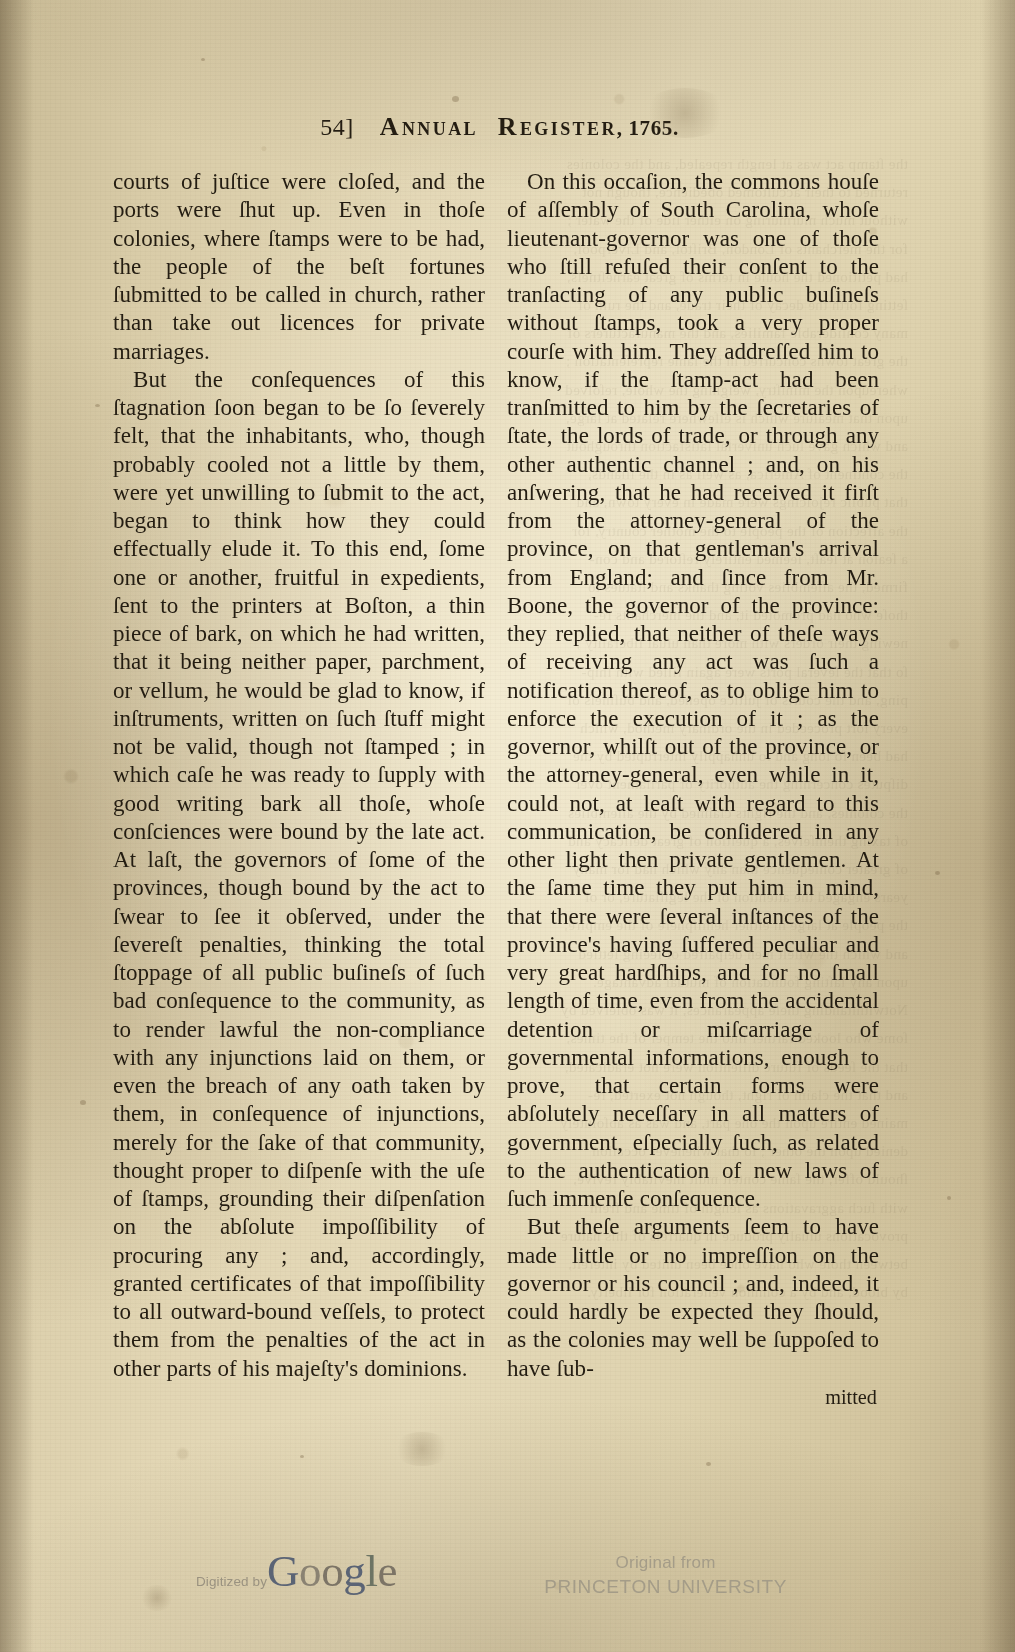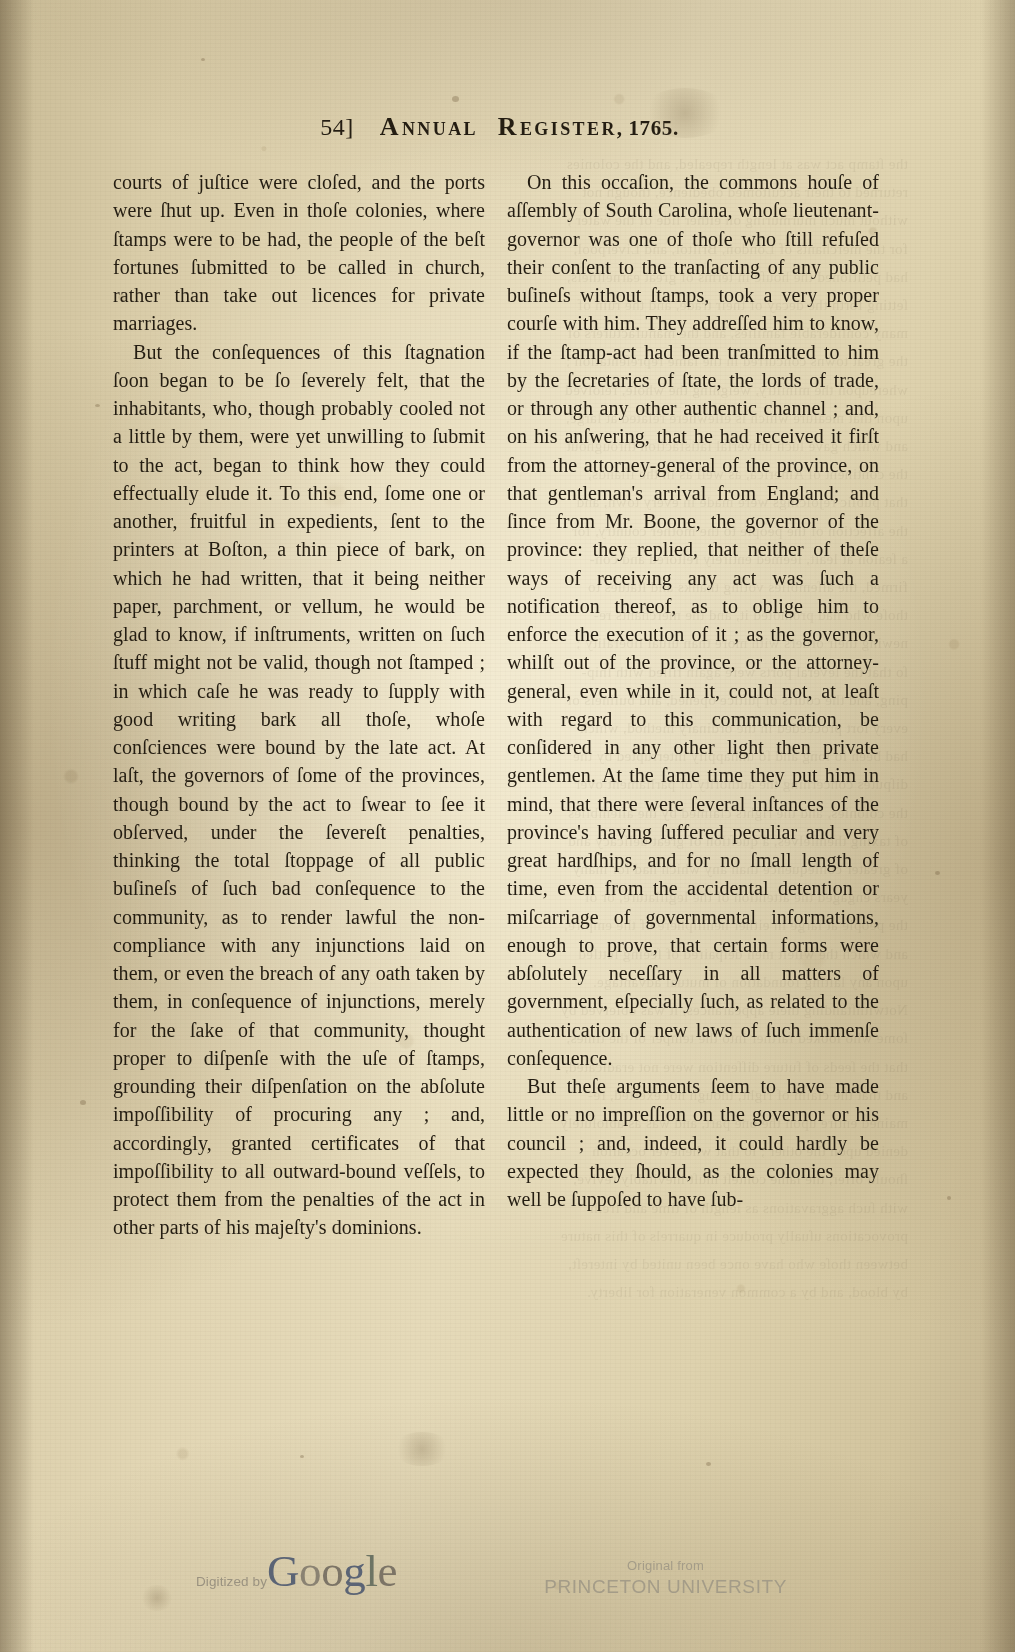--- a/index.html
+++ b/index.html
@@ -127,21 +127,21 @@
     width: 766px;
     display: flex;
     gap: 22px;
   }
   .col {
     width: 372px;
   }
 
   .para {
     margin: 0;
-    font-size: 20px;
+    font-size: 23px;
     line-height: 28.25px;
     text-align: justify;
     text-justify: inter-word;
     letter-spacing: 0.05px;
     word-spacing: 0.2px;
     -webkit-hyphens: none;
     hyphens: none;
   }
   .para + .para {
     margin-top: 0;
@@ -197,21 +197,21 @@
 
   .orig {
     position: absolute;
     right: 228px;
     bottom: 2px;
     text-align: center;
     font-family: "Liberation Sans", sans-serif;
     color: #a49c88;
   }
   .orig-from {
-    font-size: 13px;
+    font-size: 17px;
     letter-spacing: 0.2px;
     margin-bottom: 3px;
   }
   .orig-inst {
     font-size: 19px;
     letter-spacing: 0.6px;
   }
 
   
   .speck {
@@ -308,20 +308,21 @@
     <div class="cols">
 
       <div class="col">
         <p class="para">courts of juſtice were cloſed, and the ports were ſhut up. Even in thoſe colonies, where ſtamps were to be had, the people of the beſt fortunes ſubmitted to be called in church, rather than take out licences for private marriages.</p>
         <p class="para indent">But the conſequences of this ſtagnation ſoon began to be ſo ſeverely felt, that the inhabitants, who, though probably cooled not a little by them, were yet unwilling to ſubmit to the act, began to think how they could effectually elude it. To this end, ſome one or another, fruitful in expedients, ſent to the printers at Boſton, a thin piece of bark, on which he had written, that it being neither paper, parchment, or vellum, he would be glad to know, if inſtruments, written on ſuch ſtuff might not be valid, though not ſtamped ; in which caſe he was ready to ſupply with good writing bark all thoſe, whoſe conſciences were bound by the late act. At laſt, the governors of ſome of the provinces, though bound by the act to ſwear to ſee it obſerved, under the ſevereſt penalties, thinking the total ſtoppage of all public buſineſs of ſuch bad conſequence to the community, as to render lawful the non-compliance with any injunctions laid on them, or even the breach of any oath taken by them, in conſequence of injunctions, merely for the ſake of that community, thought proper to diſpenſe with the uſe of ſtamps, grounding their diſpenſation on the abſolute impoſſibility of procuring any ; and, accordingly, granted certificates of that impoſſibility to all outward-bound veſſels, to protect them from the penalties of the act in other parts of his majeſty's dominions.</p>
       </div>
 
       <div class="col">
         <p class="para indent">On this occaſion, the commons houſe of aſſembly of South Carolina, whoſe lieutenant-governor was one of thoſe who ſtill refuſed their conſent to the tranſacting of any public buſineſs without ſtamps, took a very proper courſe with him. They addreſſed him to know, if the ſtamp-act had been tranſmitted to him by the ſecretaries of ſtate, the lords of trade, or through any other authentic channel ; and, on his anſwering, that he had received it firſt from the attorney-general of the province, on that gentleman's arrival from England; and ſince from Mr. Boone, the governor of the province: they replied, that neither of theſe ways of receiving any act was ſuch a notification thereof, as to oblige him to enforce the execution of it ; as the governor, whilſt out of the province, or the attorney-general, even while in it, could not, at leaſt with regard to this communication, be conſidered in any other light then private gentlemen. At the ſame time they put him in mind, that there were ſeveral inſtances of the province's having ſuffered peculiar and very great hardſhips, and for no ſmall length of time, even from the accidental detention or miſcarriage of governmental informations, enough to prove, that certain forms were abſolutely neceſſary in all matters of government, eſpecially ſuch, as related to the authentication of new laws of ſuch immenſe conſequence.</p>
         <p class="para indent">But theſe arguments ſeem to have made little or no impreſſion on the governor or his council ; and, indeed, it could hardly be expected they ſhould, as the colonies may well be ſuppoſed to have ſub-</p>
+        <p class="catchword">mitted</p>
       </div>
 
     </div>
 
     <div class="speck" style="left:95px;  top:404px;  width:5px;  height:3px;"></div>
     <div class="speck" style="left:80px;  top:1100px; width:6px;  height:5px;"></div>
     <div class="speck" style="left:935px; top:871px;  width:5px;  height:4px;"></div>
     <div class="speck" style="left:947px; top:1196px; width:4px;  height:4px;"></div>
     <div class="speck" style="left:452px; top:96px;   width:7px;  height:6px;"></div>
     <div class="speck" style="left:201px; top:58px;   width:4px;  height:3px;"></div>

